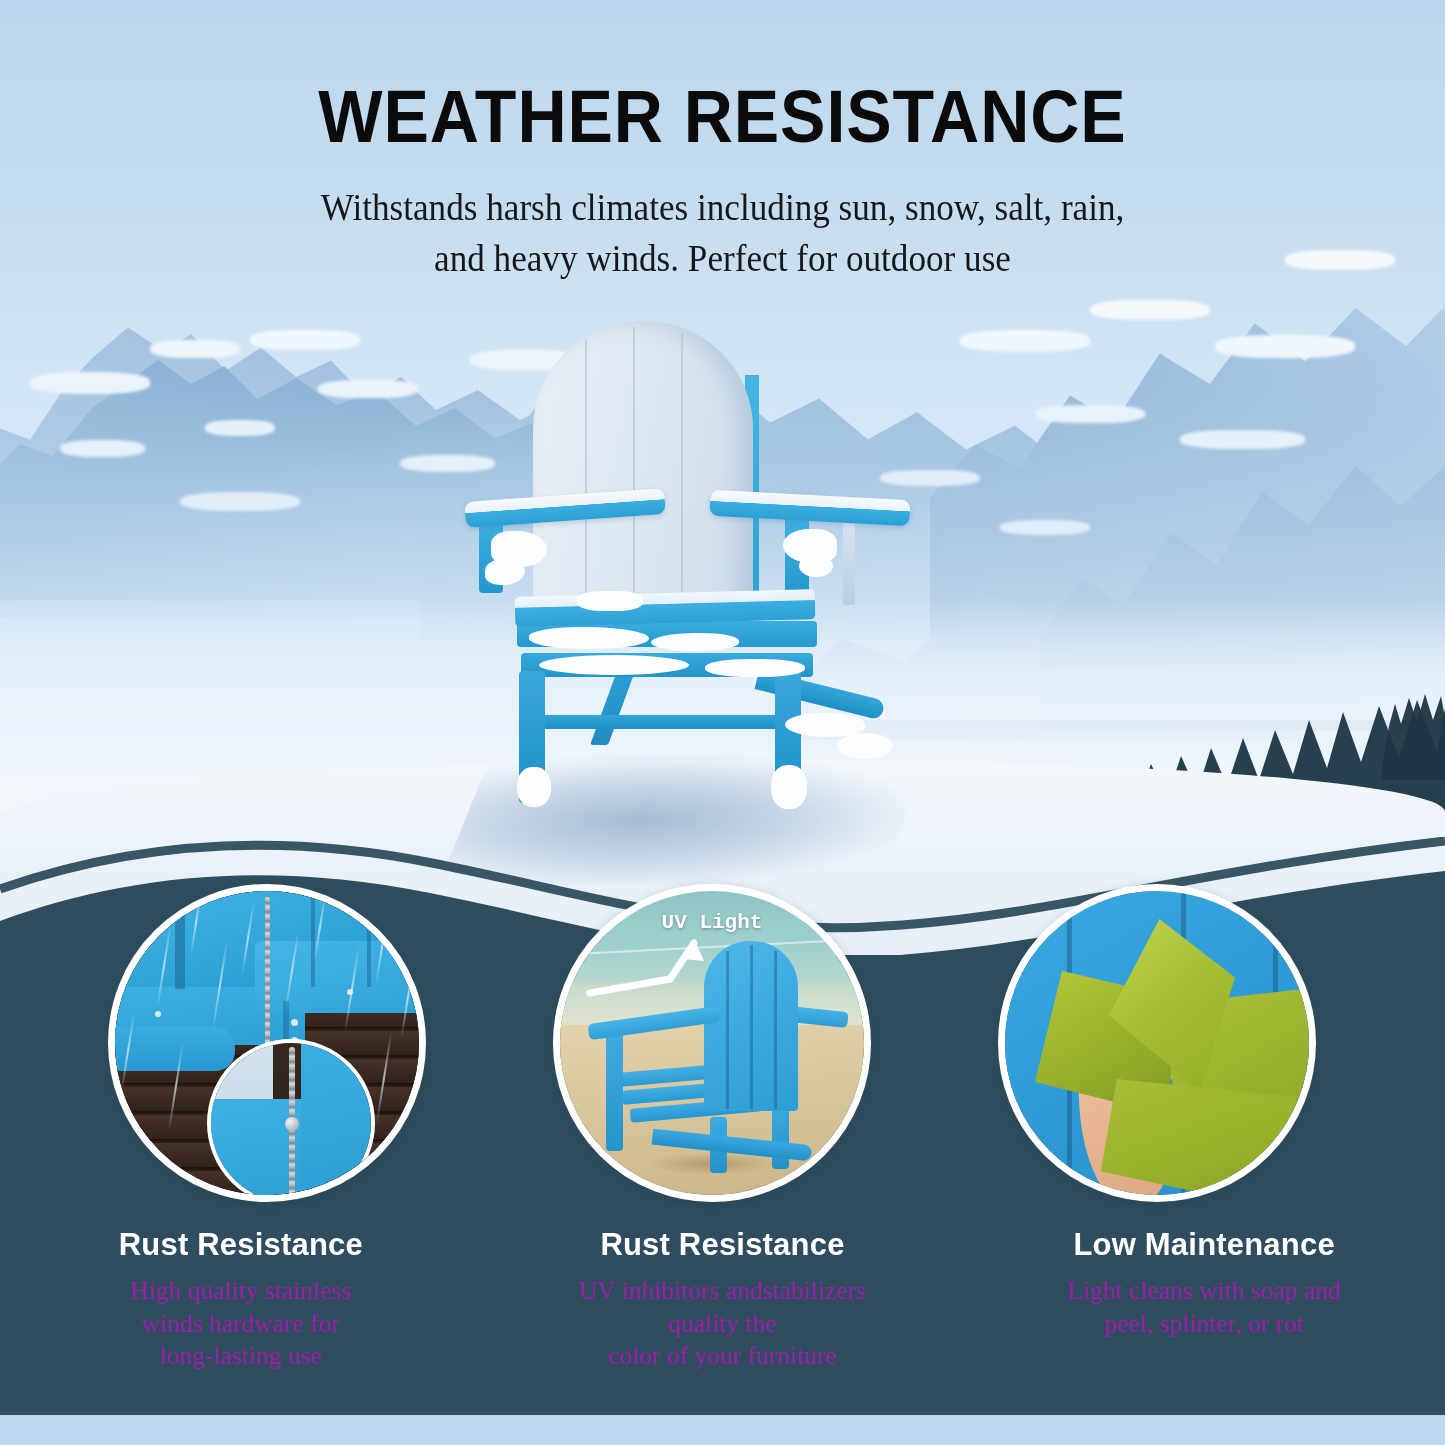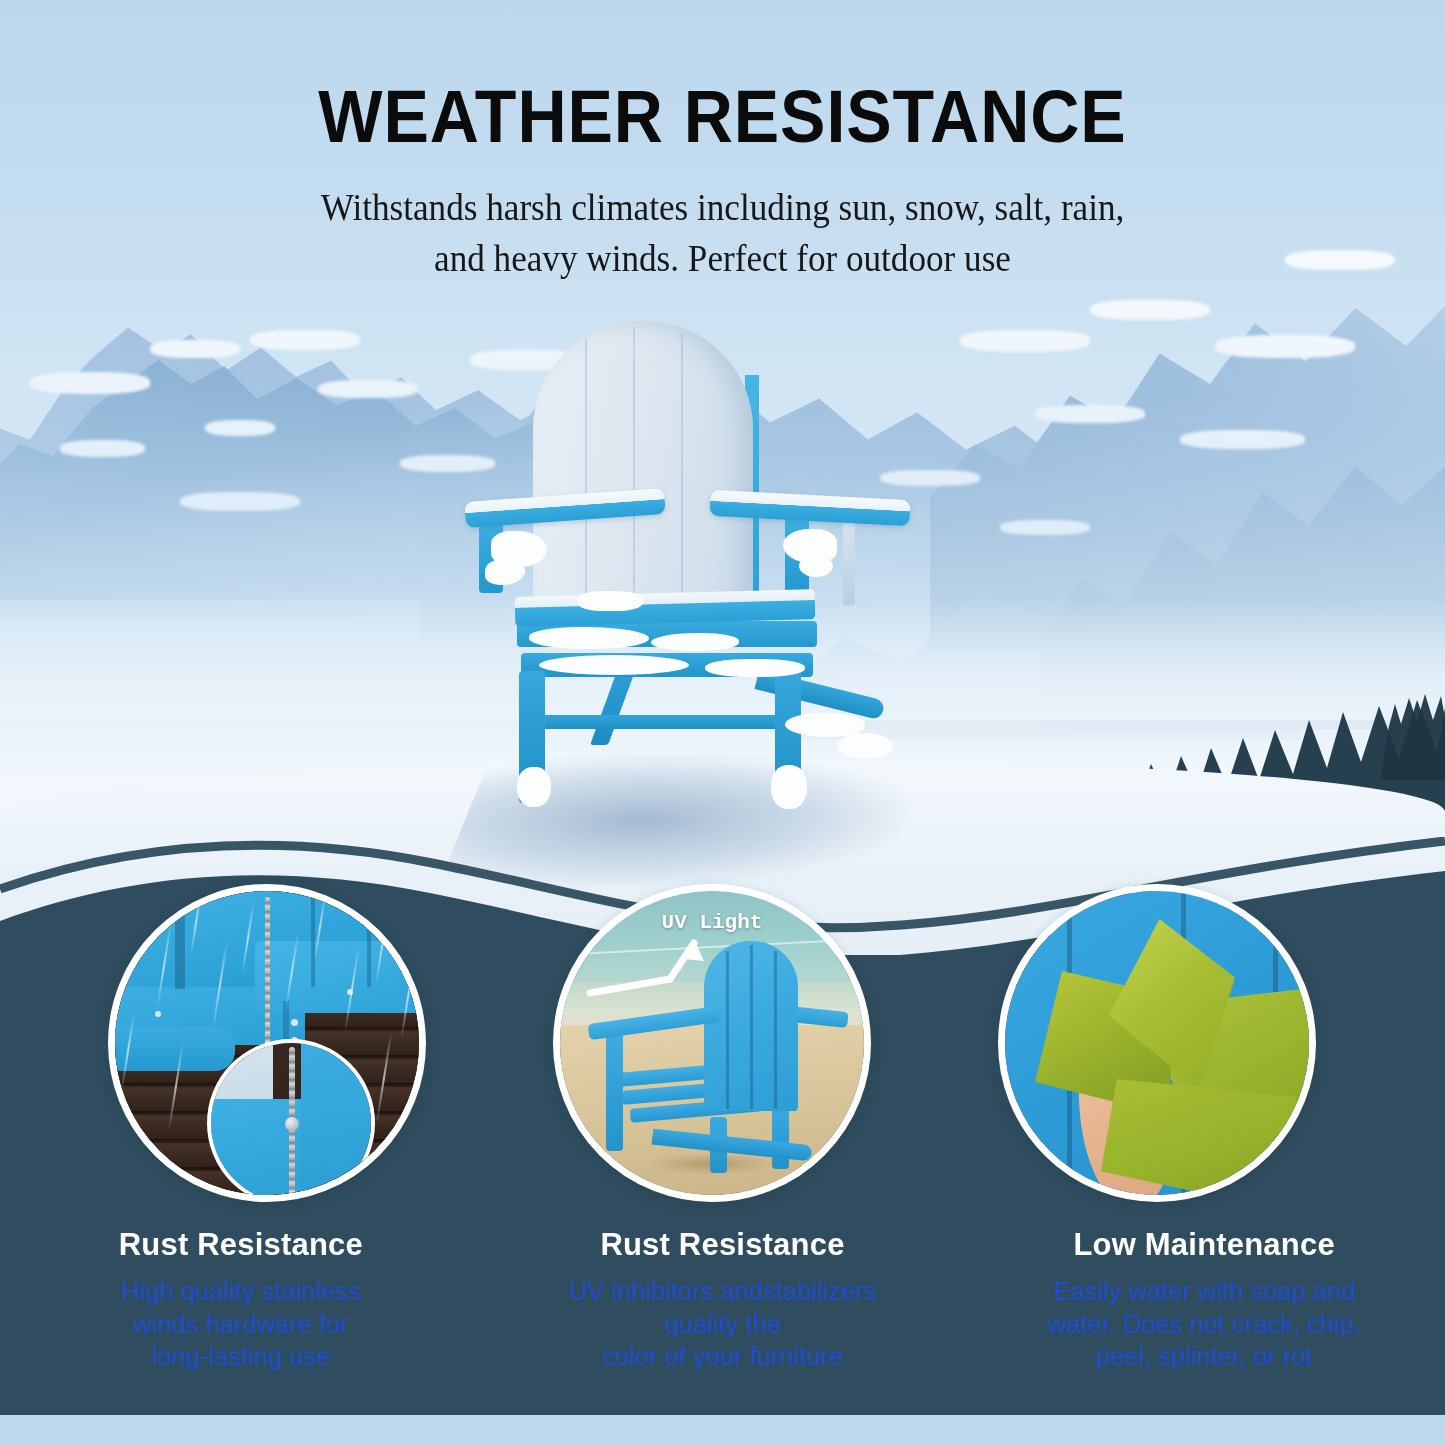--- a/index.html
+++ b/index.html
@@ -179,22 +179,22 @@
   .cloth { position:absolute; background:linear-gradient(150deg,#b7c93a 0%,#9fb62e 40%,#8aa526 75%,#7d9a22 100%); }
 
   
   .caps { position:absolute; left:0; top:1228px; width:1445px; z-index:50; display:flex; }
   .cap { width:481.66px; text-align:center; padding:0 22px; }
   .cap-title {
     color:#ffffff; font-size:31px; font-weight:bold; letter-spacing:.2px;
     font-family:"Liberation Sans", sans-serif; line-height:1.1;
   }
   .cap-body {
-    color:#1d4ed8; font-size:25.5px; line-height:1.28;
-    font-family:Liberation Sans, sans-serif; padding-top:13px;
+    color:#a21caf; font-size:25.5px; line-height:1.28;
+    font-family:Liberation Serif, serif; padding-top:13px;
   }
 </style>
 </head>
 <body>
 
 <div id="stage">
 
   <div class="scene">
     <div class="sky"></div>
 
@@ -488,20 +488,19 @@
       <div class="cap-body">
         <div>UV inhibitors andstabilizers</div>
         <div>quality the</div>
         <div>color of your furniture</div>
       </div>
     </div>
 
     <div class="cap">
       <div class="cap-title">Low Maintenance</div>
       <div class="cap-body">
-        <div>Easily water with soap and</div>
-        <div>water. Does not crack, chip,</div>
+        <div>Light cleans with soap and</div>
         <div>peel, splinter, or rot</div>
       </div>
     </div>
   </div>
 
 </div>
 
 </body></html>

